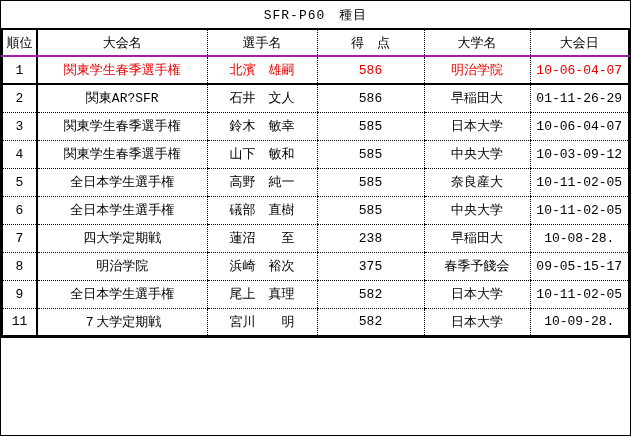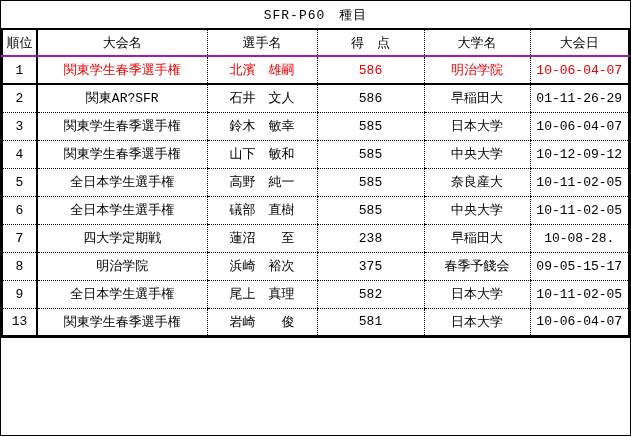--- a/index.html
+++ b/index.html
@@ -97,21 +97,21 @@
           <td class="col-score">585</td>
           <td class="col-university">日本大学</td>
           <td class="col-date">10-06-04-07</td>
         </tr>
         <tr class="sep-dotted">
           <td class="col-rank">4</td>
           <td class="col-event">関東学生春季選手権</td>
           <td class="col-player">山下　敏和</td>
           <td class="col-score">585</td>
           <td class="col-university">中央大学</td>
-          <td class="col-date">10-12-09-12</td>
+          <td class="col-date">10-03-09-12</td>
         </tr>
         <tr class="sep-dotted">
           <td class="col-rank">5</td>
           <td class="col-event">全日本学生選手権</td>
           <td class="col-player">高野　純一</td>
           <td class="col-score">585</td>
           <td class="col-university">奈良産大</td>
           <td class="col-date">10-11-02-05</td>
         </tr>
         <tr class="sep-dotted">
@@ -139,23 +139,23 @@
           <td class="col-date">09-05-15-17</td>
         </tr>
         <tr class="sep-dotted">
           <td class="col-rank">9</td>
           <td class="col-event">全日本学生選手権</td>
           <td class="col-player">尾上　真理</td>
           <td class="col-score">582</td>
           <td class="col-university">日本大学</td>
           <td class="col-date">10-11-02-05</td>
         </tr>
-        <tr class="sep-none">
-          <td class="col-rank">13</td>
-          <td class="col-event">関東学生春季選手権</td>
-          <td class="col-player">岩崎　　俊</td>
-          <td class="col-score">581</td>
+        <tr class="sep-dotted">
+          <td class="col-rank">11</td>
+          <td class="col-event">７大学定期戦</td>
+          <td class="col-player">宮川　　明</td>
+          <td class="col-score">582</td>
           <td class="col-university">日本大学</td>
-          <td class="col-date">10-06-04-07</td>
+          <td class="col-date">10-09-28.</td>
         </tr>
       </tbody>
   </table>
 </div>
 
 </body></html>

